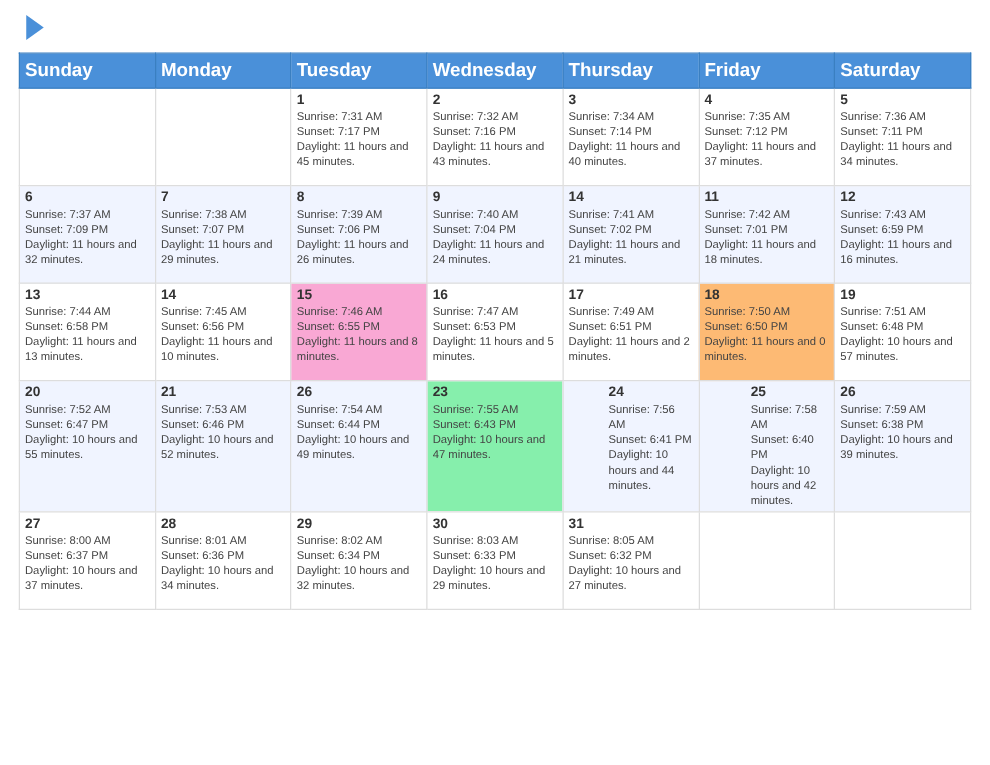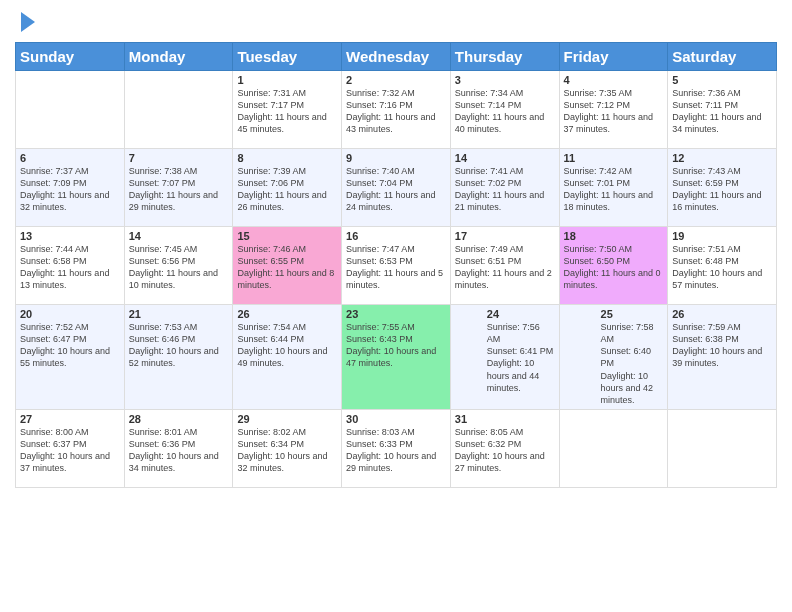--- a/index.html
+++ b/index.html
@@ -199,21 +199,21 @@
             <div class="day-info">Sunrise: 7:46 AM<br>Sunset: 6:55 PM<br>Daylight: 11 hours and 8 minutes.</div>
           </td>
           <td style="background: rgb(255, 255, 255);">
             <span class="day-num">16</span>
             <div class="day-info">Sunrise: 7:47 AM<br>Sunset: 6:53 PM<br>Daylight: 11 hours and 5 minutes.</div>
           </td>
           <td style="background: rgb(255, 255, 255);">
             <span class="day-num">17</span>
             <div class="day-info">Sunrise: 7:49 AM<br>Sunset: 6:51 PM<br>Daylight: 11 hours and 2 minutes.</div>
           </td>
-          <td style="background: #f0abfc;">
+          <td style="background: #fdba74;">
             <span class="day-num">18</span>
             <div class="day-info">Sunrise: 7:50 AM<br>Sunset: 6:50 PM<br>Daylight: 11 hours and 0 minutes.</div>
           </td>
           <td style="background: rgb(255, 255, 255);">
             <span class="day-num">19</span>
             <div class="day-info">Sunrise: 7:51 AM<br>Sunset: 6:48 PM<br>Daylight: 10 hours and 57 minutes.</div>
           </td>
         </tr>
         <tr>
           <td style="background: rgb(240, 244, 255);">

